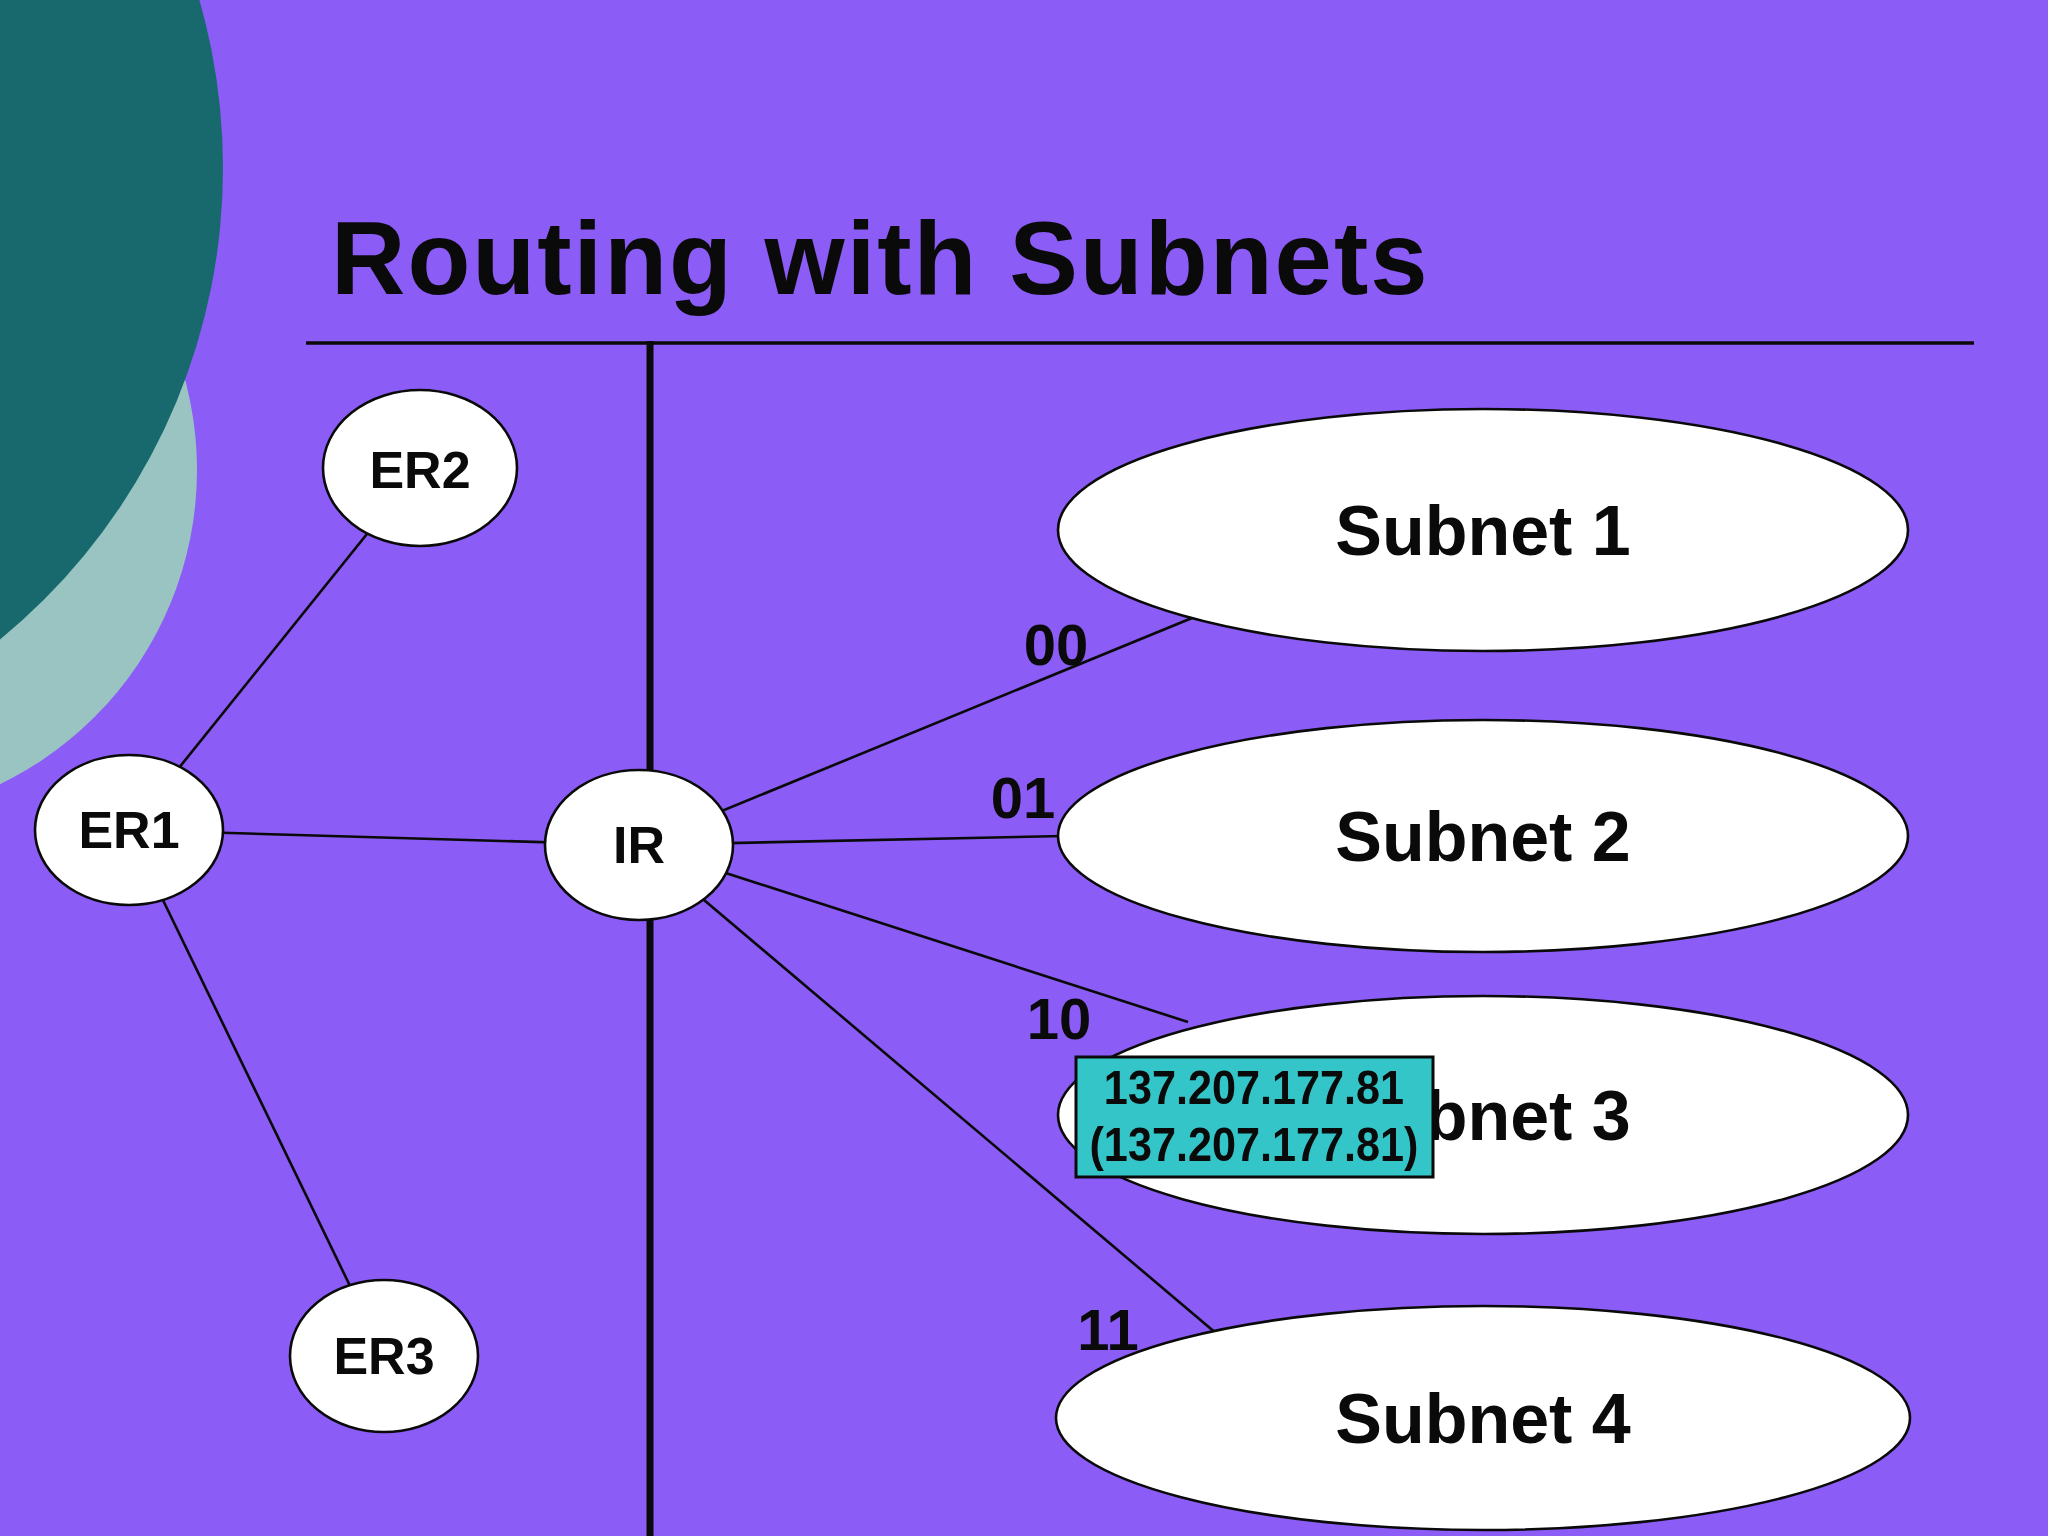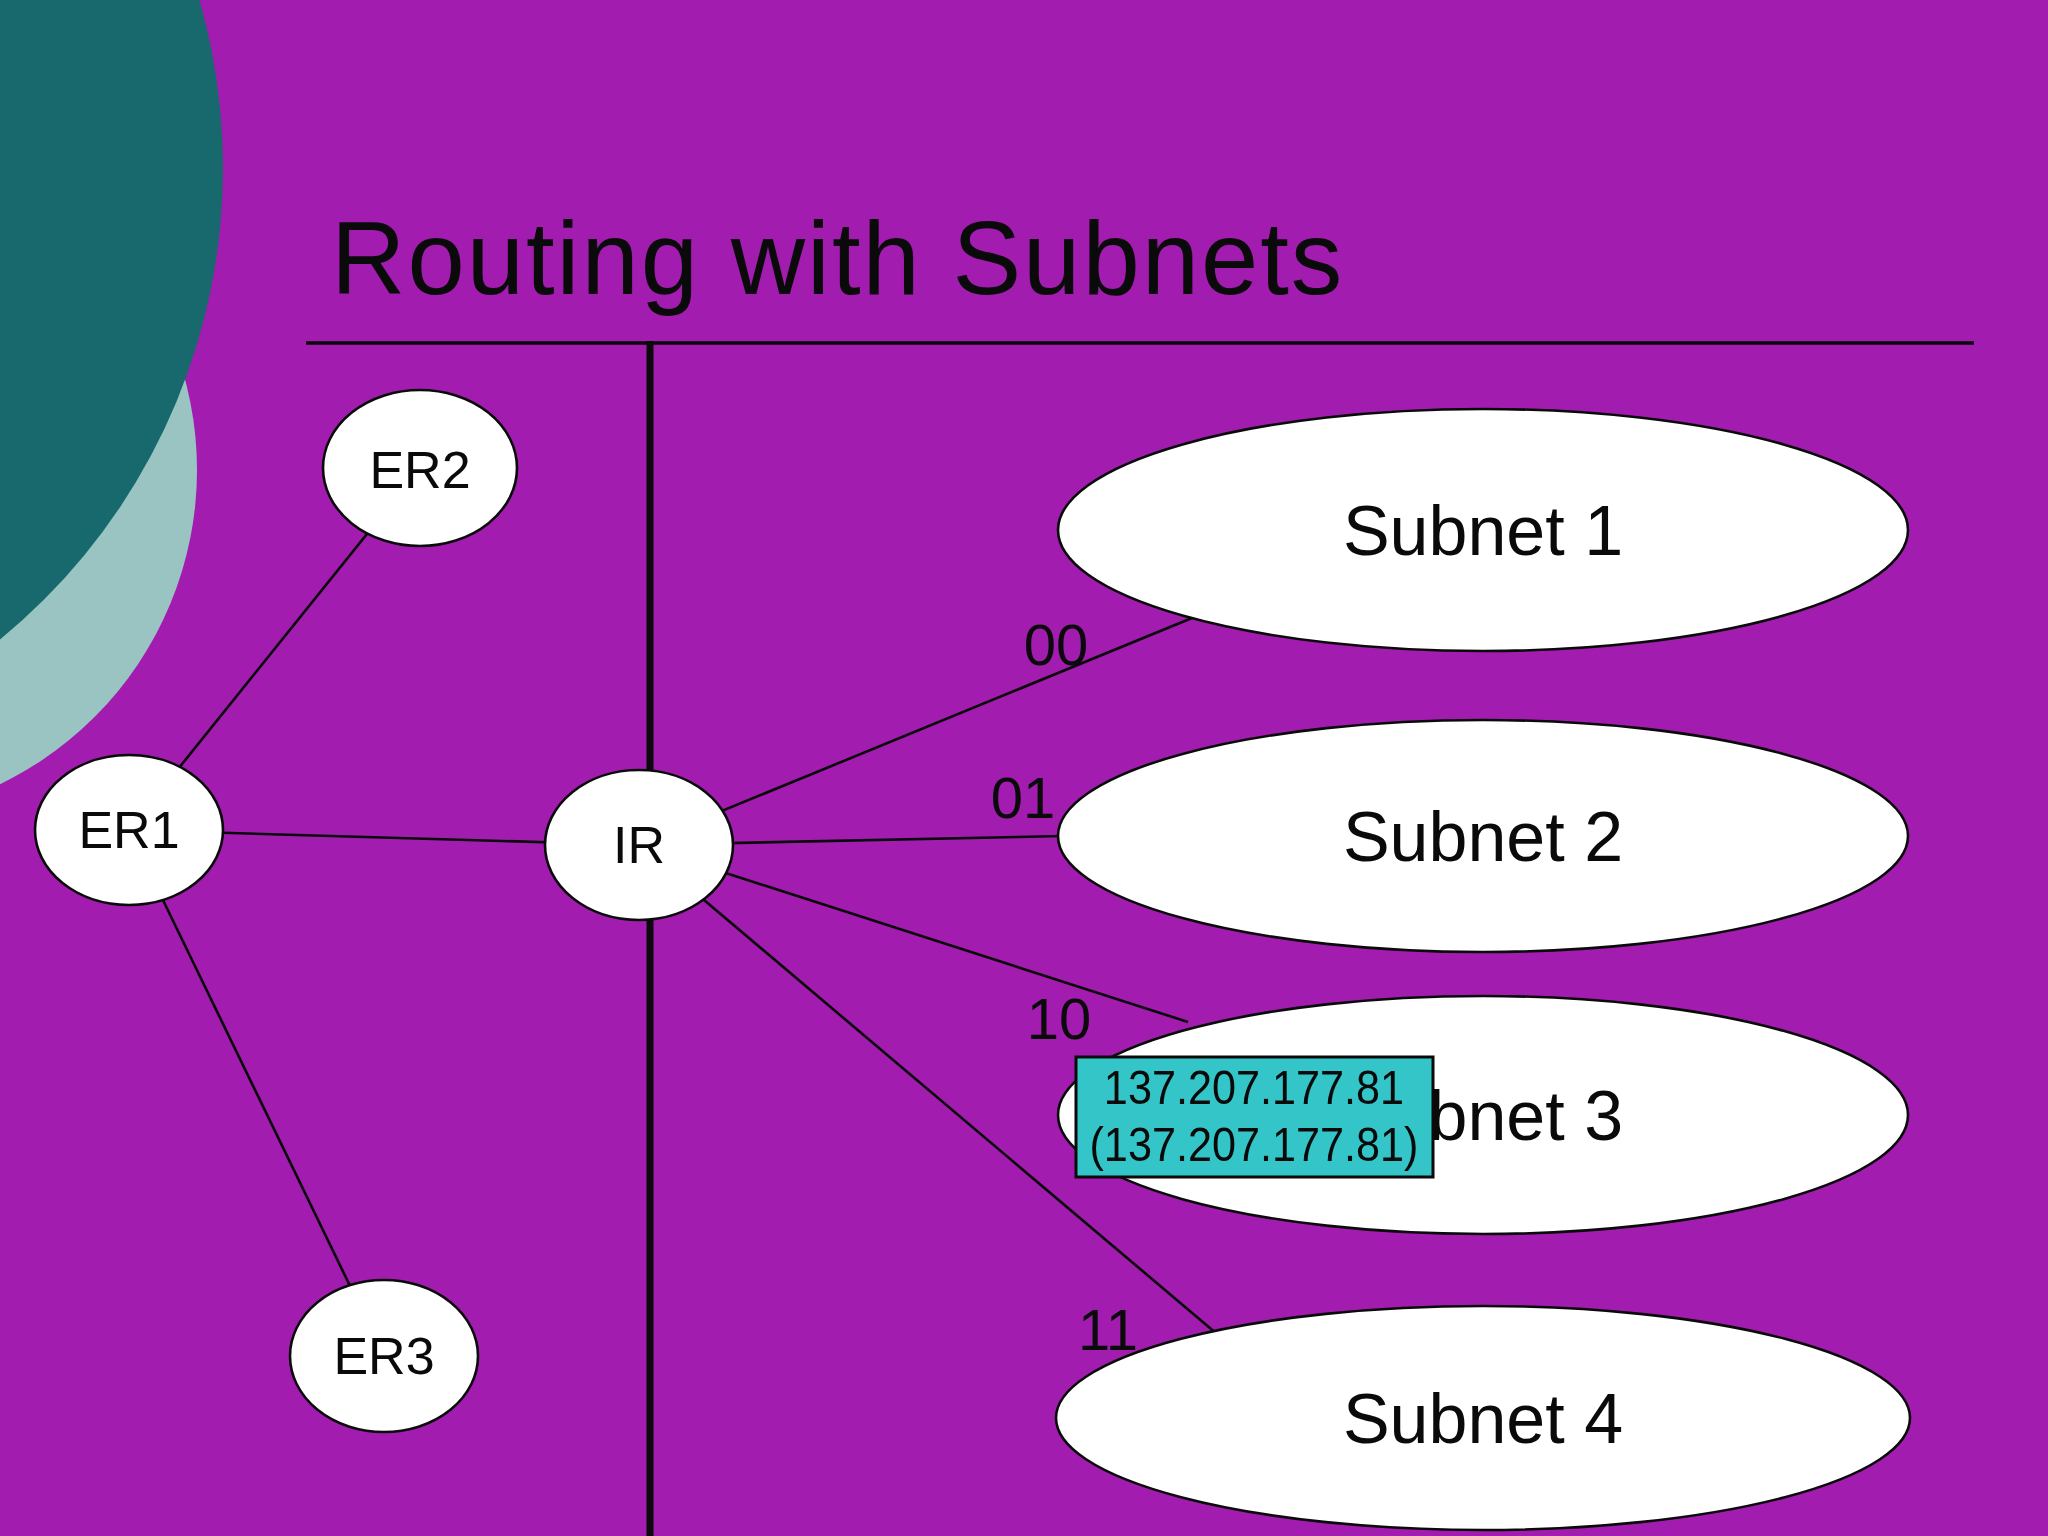--- a/index.html
+++ b/index.html
@@ -4,23 +4,24 @@
 <style>
   html, body {
     margin: 0;
     padding: 0;
     background: #ffffff;
   }
   .slide {
     position: relative;
     width: 2048px;
     height: 1536px;
-    background: #a21caf;
+    background: #8b5cf6;
     overflow: hidden;
     font-family: "Liberation Sans", sans-serif;
+    font-weight: bold;
   }
   svg { display: block; }
   text {
     font-family: "Liberation Sans", sans-serif;
     fill: #0a0a0a;
   }
   .title-text {
     font-size: 103px;
     letter-spacing: 2px;
   }

